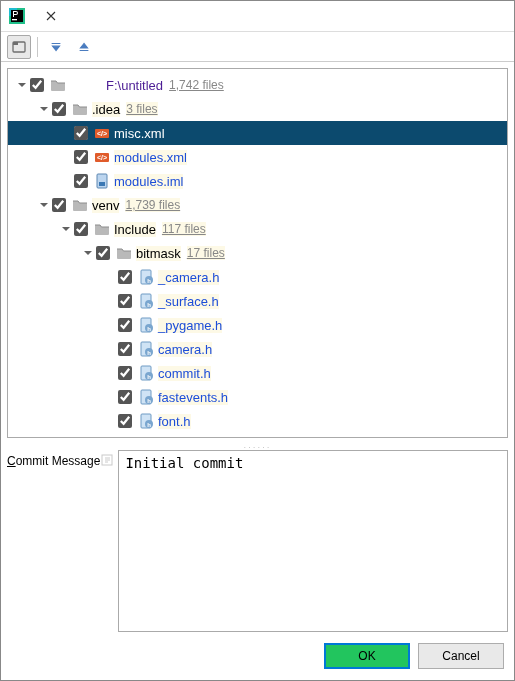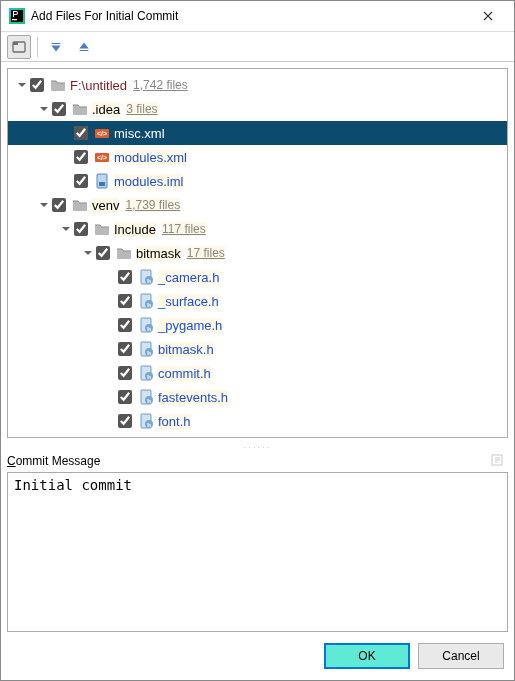--- a/index.html
+++ b/index.html
@@ -16,62 +16,61 @@
   .tb-btn.active { border: 1px solid #a8a8a8; background: #e8e8e8; }
   .tb-sep { width: 1px; height: 20px; background: #c8c8c8; margin: 0 2px; }
 
   .tree-pane { flex: 0 0 370px; border: 1px solid #aaa; margin: 6px; background: #fff; overflow: hidden; position: relative; }
   .tree-scroll { position:absolute; inset:0; overflow-y: auto; padding: 4px 0; }
   .row { display:flex; align-items:center; height: 24px; padding-right: 6px; white-space: nowrap; }
   .row.selected { background: #0c4a6e; color: #fff; }
   .row.selected .filename { color: #fff; }
   .row.unversioned .filename, .row.unversioned .count { background: #fdf9e6; }
   .row .filename { color: #1d4ed8; }
-  .row.root .filename { color: #7f1d1d; }
+  .row.root .filename { color: #4c1d95; margin-left: 36px; }
   .row.dir .filename { color: #000; }
   .row .count { color: #888; margin-left: 6px; text-decoration: underline; }
   .indent { display:inline-block; flex: 0 0 auto; }
   .expander { width: 16px; height: 16px; display:inline-flex; align-items:center; justify-content:center; flex:0 0 16px; cursor: default; }
   .expander svg { fill: #616161; }
   .cb { width: 14px; height: 14px; margin: 0 4px 0 0; flex:0 0 14px; accent-color: #555; }
   .ficon { width: 16px; height: 16px; margin: 0 4px 0 2px; flex:0 0 16px; display:inline-flex; align-items:center; justify-content:center; }
   .filename { font-size: 13px; }
   .grip { height:6px; background:#fff; display:flex; align-items:center; justify-content:center; color:#bbb; font-size:8px; letter-spacing:2px; }
 
-  .msg-area { margin: 0 6px; display:flex; flex-direction: column; flex: 1; }
+  .msg-area { margin: 0 6px; display:flex; flex-direction: row; flex: 1; }
   .msg-head { display:flex; align-items:center; justify-content:space-between; height: 22px; }
   .msg-head .lbl { font-size: 12px; }
   .msg-head .lbl span.u { text-decoration: underline; }
   .hist-btn { width:18px; height:18px; opacity:.45; }
   .msg-box { flex:1; border: 1px solid #aaa; padding: 4px 6px; font-family: Consolas, monospace; font-size: 14px; resize: none; outline: none; }
 
   .btnbar { height: 48px; display:flex; align-items:center; justify-content:flex-end; padding: 0 10px; gap: 8px; }
   .btn { min-width: 86px; height: 26px; border: 1px solid #adadad; background: #e9e9e9; font-size: 12px; display:flex; align-items:center; justify-content:center; cursor: default; }
-  .btn.primary { border: 2px solid #0078d7; background: #5eead4; }
+  .btn.primary { border: 2px solid #0078d7; background: #22c55e; }
 
   
   .tree-scroll::-webkit-scrollbar { width: 16px; }
   .tree-scroll::-webkit-scrollbar-track { background: #f0f0f0; }
   .tree-scroll::-webkit-scrollbar-thumb { background: #c2c2c2; border: 3px solid #f0f0f0; border-radius: 8px; }
 </style>
 </head>
 <body>
 
 <div class="window">
   <div class="titlebar">
     <span class="appicon">
       <svg viewBox="0 0 16 16" width="16" height="16">
         <rect x="0" y="0" width="16" height="16" fill="#20c08b"></rect>
         <rect x="0" y="0" width="8" height="8" fill="#1fbdd2"></rect>
         <rect x="2" y="2" width="12" height="12" fill="#000"></rect>
         <rect x="3" y="11" width="5" height="1.3" fill="#fff"></rect>
         <path d="M4 3 h3 a2 2 0 0 1 0 4 h-2 v2 h-1 z M5 4 v2 h2 a1 1 0 0 0 0 -2 z" fill="#fff"></path>
       </svg>
     </span>
-    <span class="title">Add Files For Initial Commit</span>
     <span class="close">
       <svg viewBox="0 0 10 10" width="10" height="10">
           <path d="M1 1 L9 9 M9 1 L1 9" stroke-width="1.1" fill="none"></path>
         </svg>
     </span>
   </div>
 
   <div class="toolbar">
     <div class="tb-btn active">
       <svg viewBox="0 0 16 16" width="16" height="16">
@@ -258,21 +257,21 @@
           <span class="indent" style="width: 94px;"></span>
           <span class="expander"></span>
           <input type="checkbox" class="cb" checked="" style="">
           <span class="ficon">
             <svg viewBox="0 0 16 16" width="16" height="16">
               <rect x="3" y="1" width="10" height="14" rx="1" fill="#cfe3f5" stroke="#6f9bc4"></rect>
               <circle cx="11" cy="11" r="4" fill="#7aa6cf"></circle>
               <text x="11" y="13.5" text-anchor="middle" font-size="6" fill="#fff" font-weight="bold">h</text>
             </svg>
           </span>
-          <span class="filename">bitmask.h</span>
+          <span class="filename">camera.h</span>
         </div>
         <div class="row unversioned">
           <span class="indent" style="width: 94px;"></span>
           <span class="expander"></span>
           <input type="checkbox" class="cb" checked="" style="">
           <span class="ficon">
             <svg viewBox="0 0 16 16" width="16" height="16">
               <rect x="3" y="1" width="10" height="14" rx="1" fill="#cfe3f5" stroke="#6f9bc4"></rect>
               <circle cx="11" cy="11" r="4" fill="#7aa6cf"></circle>
               <text x="11" y="13.5" text-anchor="middle" font-size="6" fill="#fff" font-weight="bold">h</text>

